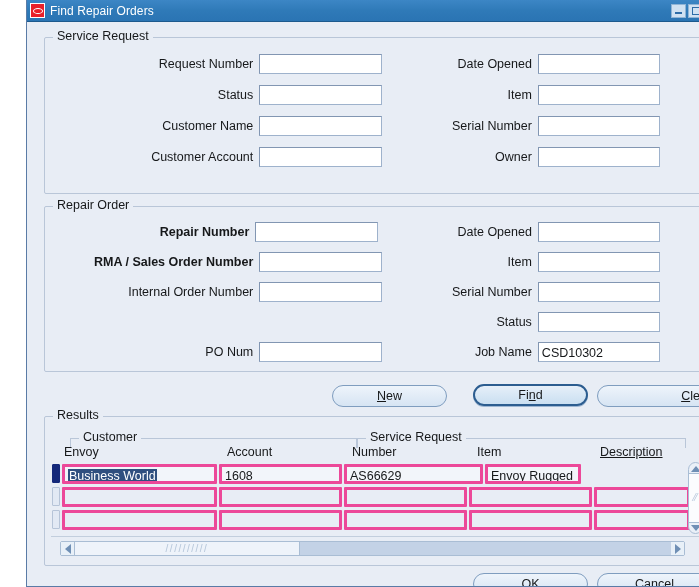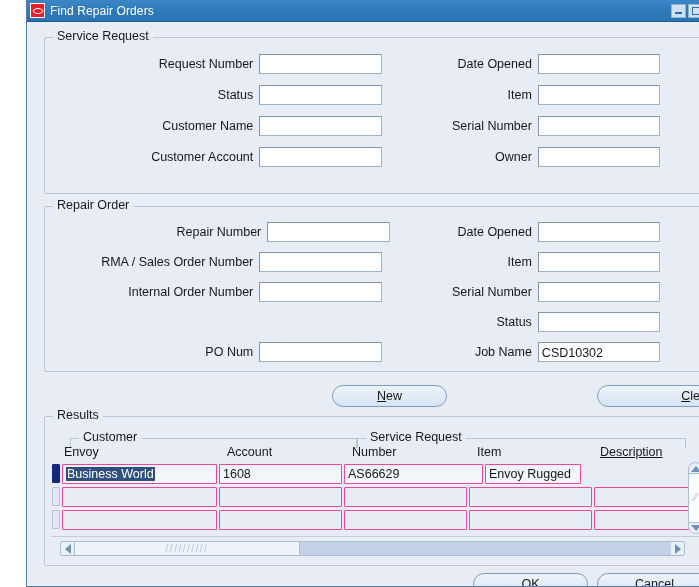--- a/index.html
+++ b/index.html
@@ -212,21 +212,21 @@
     border-radius: 1px;
     flex: 0 0 auto;
   }
   .rowmark.sel {
     background: #14287a;
     border-color: #14287a;
   }
   .gcell {
     box-sizing: border-box;
     height: 20px;
-    border: 1px solid #ec4899;
+    border: 3px solid #ec4899;
     background: #e8edf5;
     font-size: 12.5px;
     color: #16181a;
     padding: 0 3px;
     line-height: 18px;
     margin-right: 2px;
     white-space: nowrap;
     overflow: hidden;
     flex: 0 0 auto;
     border-radius: 1px;
@@ -401,26 +401,26 @@
     </div>
     <div class="fieldrow" style="left:380px; top:125px; width:253px;">
       <div class="flabel" style="width:128px;">Owner</div>
       <div class="finput" style="width:125px;"></div>
     </div>
 
     <div class="group" style="left:17px; top:184px; width:665px; height:164px;">
       <span class="legend">Repair Order</span>
     </div>
 
-    <div class="fieldrow" style="left:48px; top:200px; width:315px;">
+    <div class="fieldrow" style="left:36px; top:200px; width:315px;font-weight:bold;">
       <div class="flabel" style="width:190px;">Repair Number</div>
       <div class="finput" style="width:125px;"></div>
     </div>
     <div class="fieldrow" style="left:40px; top:230px; width:315px;">
-      <div class="flabel" style="width:190px;">RMA / Sales Order Number</div>
+      <div class="flabel" style="width:190px;font-weight:bold;">RMA / Sales Order Number</div>
       <div class="finput" style="width:125px;"></div>
     </div>
     <div class="fieldrow" style="left:40px; top:260px; width:315px;">
       <div class="flabel" style="width:190px;">Internal Order Number</div>
       <div class="finput" style="width:125px;"></div>
     </div>
     <div class="fieldrow" style="left:40px; top:320px; width:315px;">
       <div class="flabel" style="width:190px;">PO Num</div>
       <div class="finput" style="width:125px;"></div>
     </div>
@@ -441,20 +441,23 @@
       <div class="flabel" style="width:128px;">Status</div>
       <div class="finput" style="width:125px;"></div>
     </div>
     <div class="fieldrow" style="left:380px; top:320px; width:253px;">
       <div class="flabel" style="width:128px;">Job Name</div>
       <div class="finput" style="width:125px;">CSD10302</div>
     </div>
 
     <div class="btn" style="left:305px; top:363px; width:115px;">
       <span><u>N</u>ew</span>
+    </div>
+    <div class="btn default" style="left:446px; top:362px; width:115px;">
+      <span>Fi<u>n</u>d</span>
     </div>
     <div class="btn" style="left:570px; top:363px; width:115px;justify-content:flex-end;">
       <span><u>C</u>lear</span>
     </div>
 
     <div class="group" style="left:17px; top:394px; width:665px; height:148px;">
       <span class="legend">Results</span>
     </div>
 
     <div class="tbl-subgroup" style="left:43px; top:416px; width:285px;">

